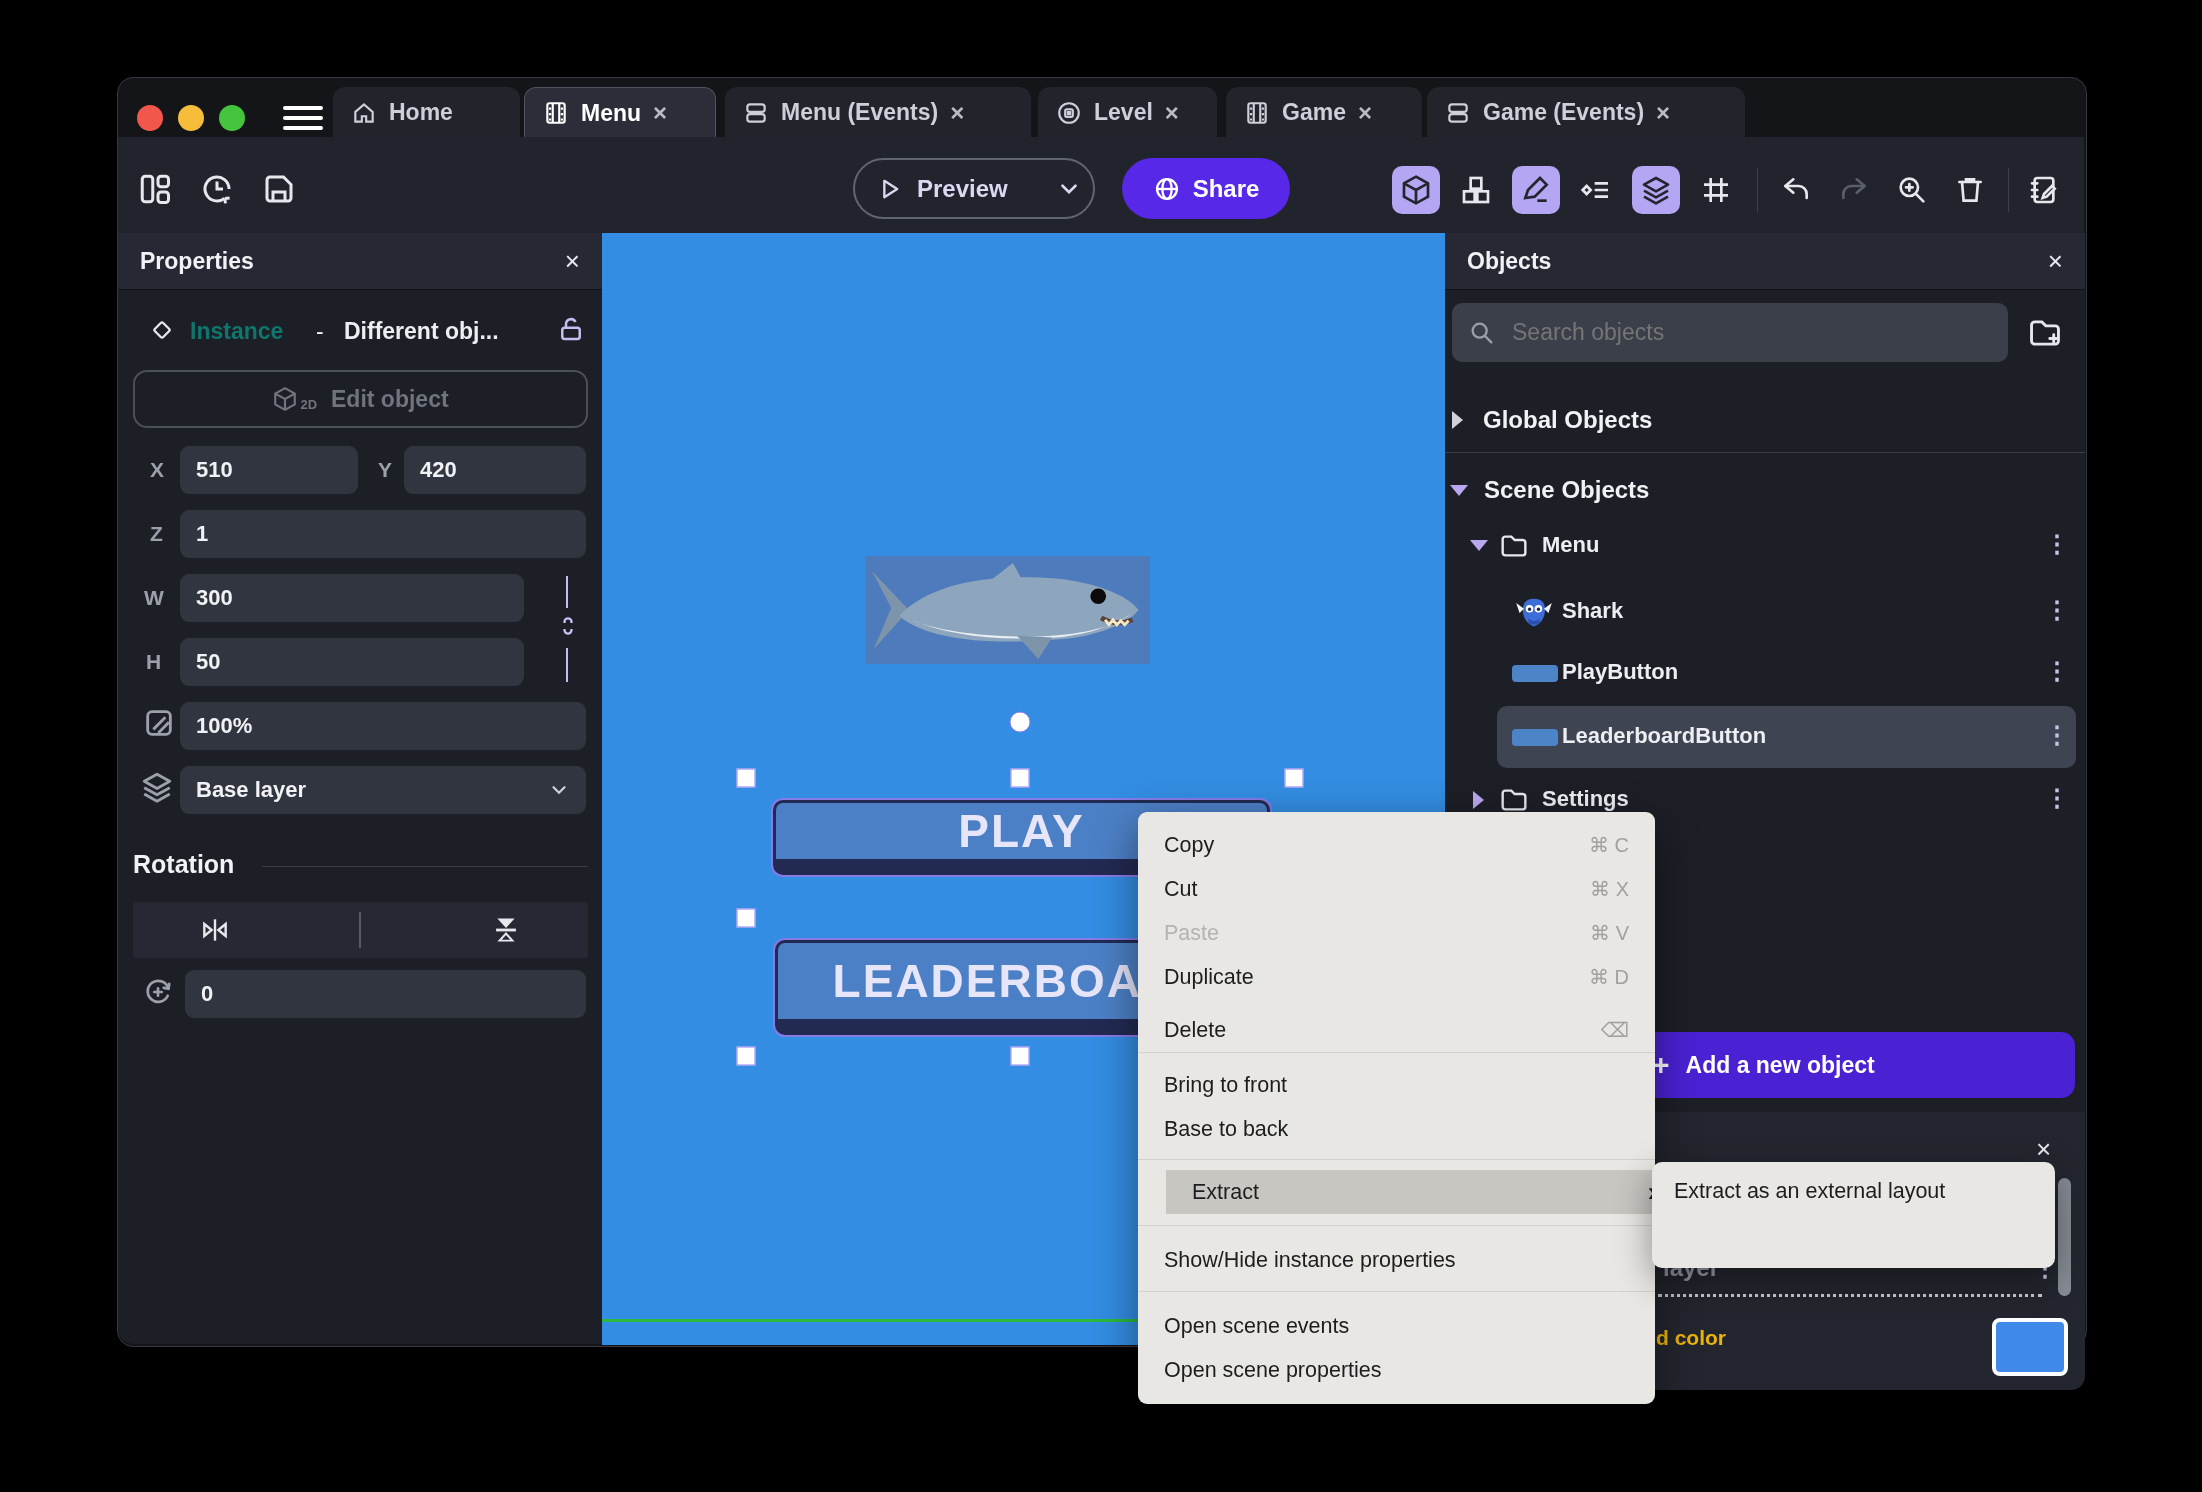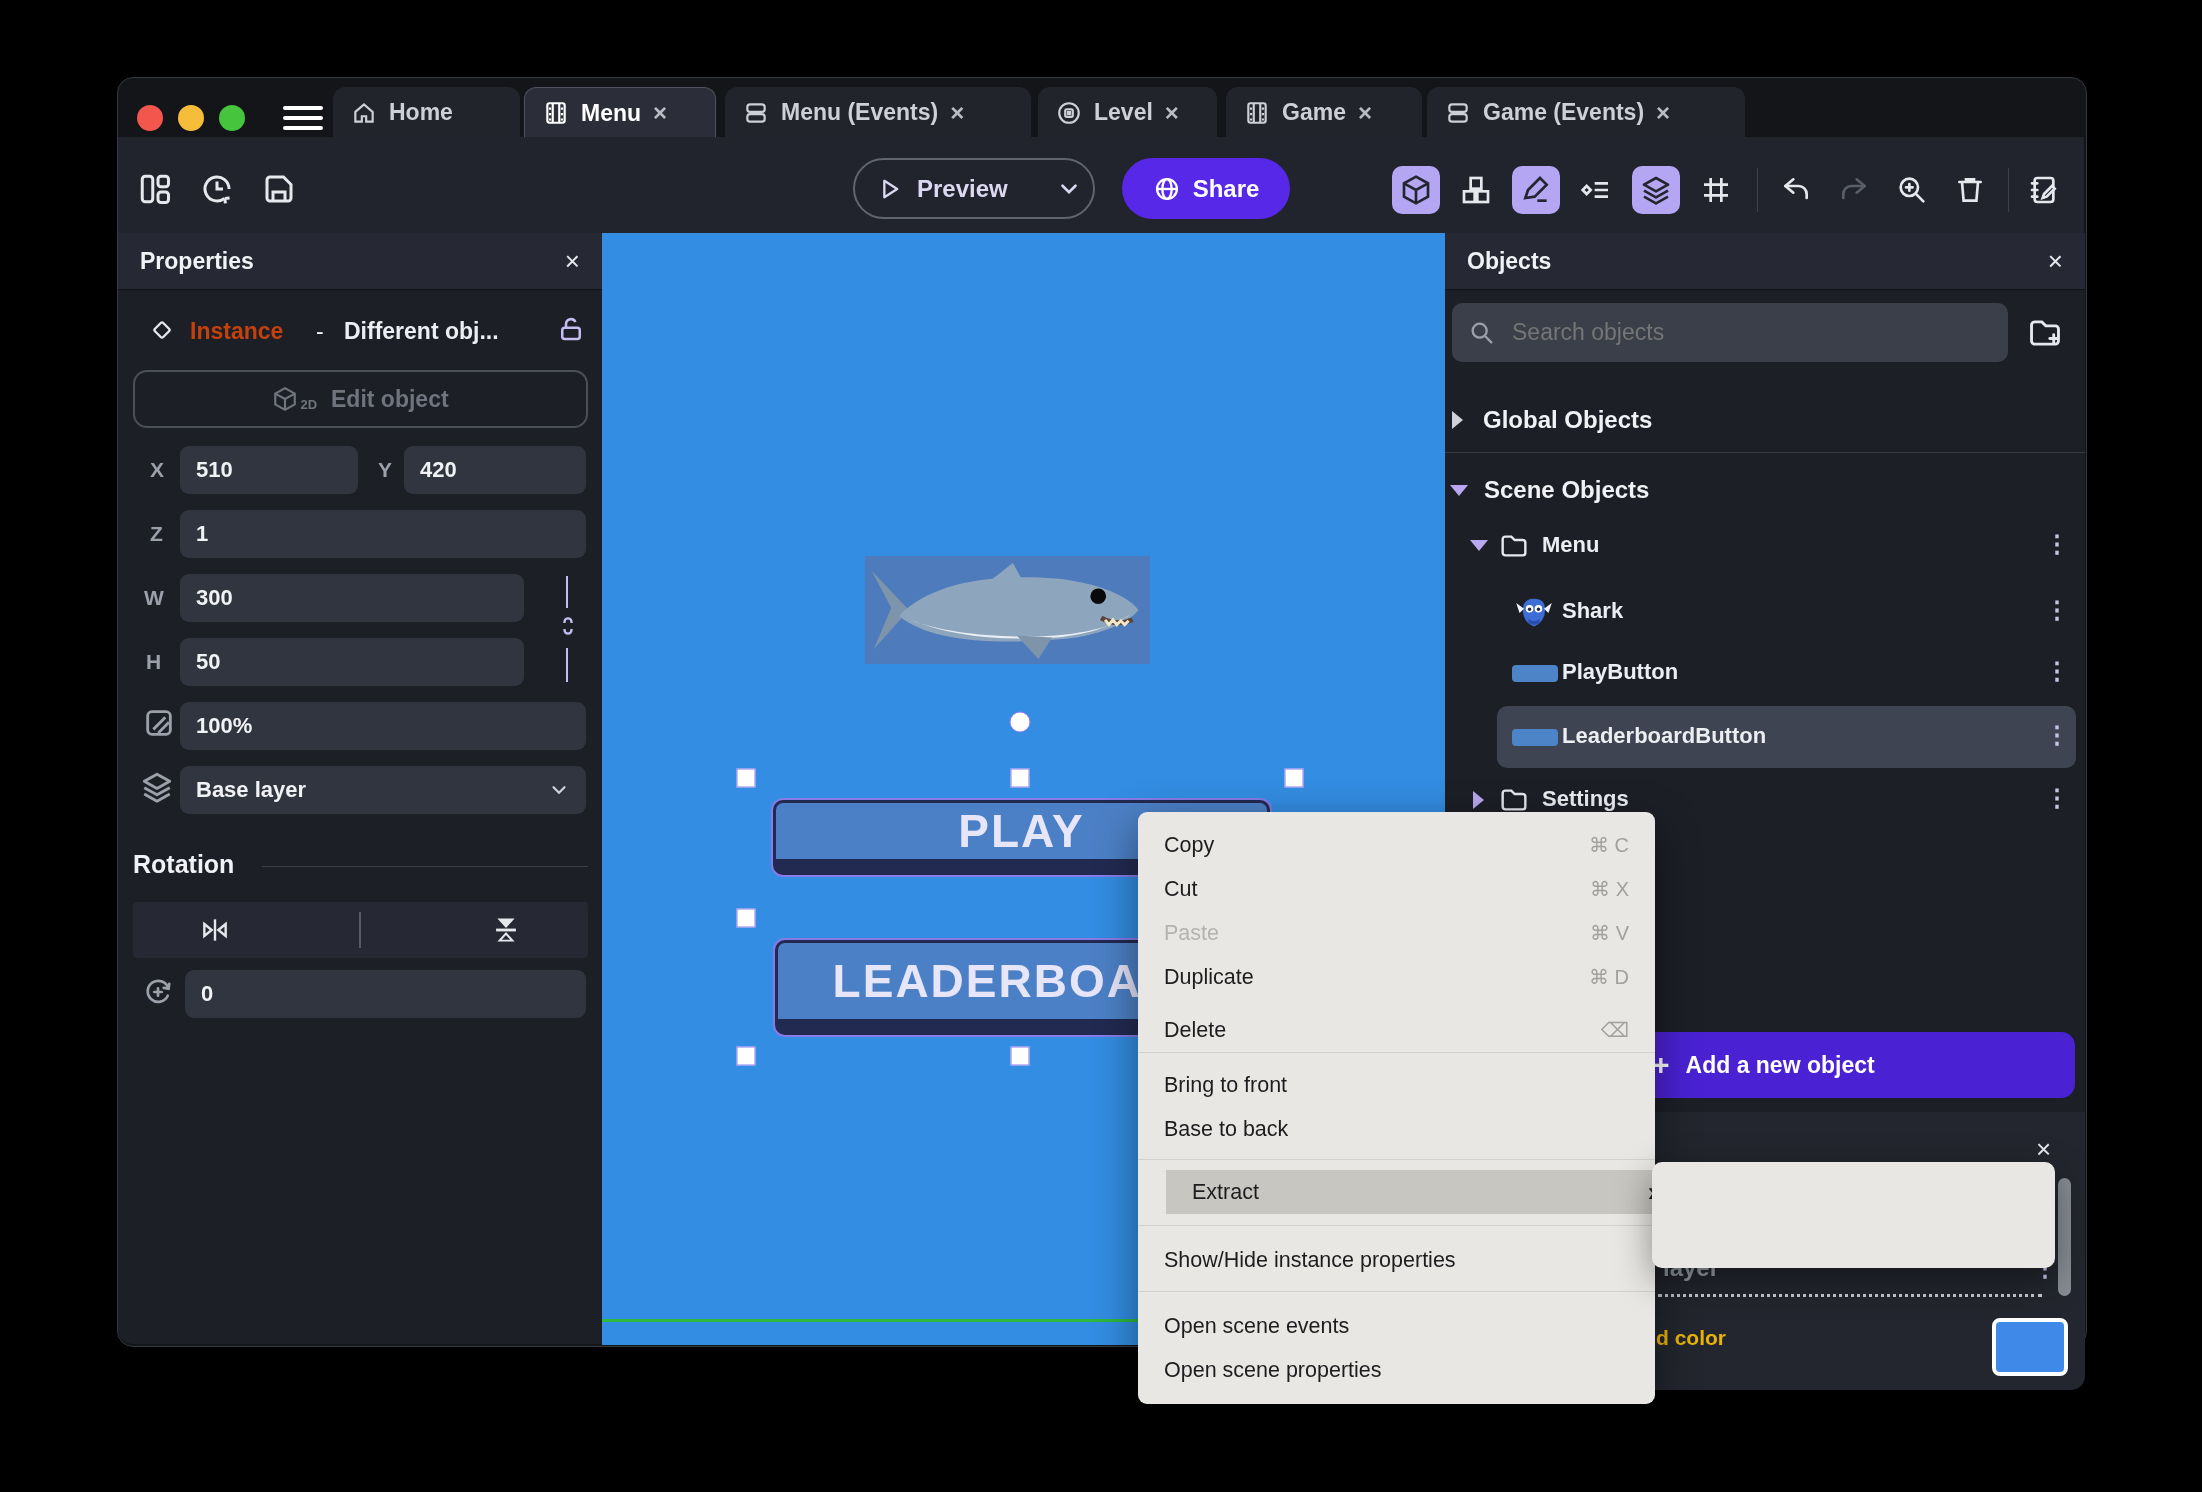--- a/index.html
+++ b/index.html
@@ -263,21 +263,21 @@
 <div class="abs panel" style="left:118px;top:233px;width:484px;height:1111px;border-radius:0 0 0 15px;"></div>
 <div class="abs phead" style="left:118px;top:233px;width:484px;">
   <span class="t">Properties</span>
   <span class="x">×</span>
 </div>
 <span class="abs" style="left:148px;top:316px;">
   <svg width="28" height="28" viewBox="0 0 24 24" fill="none" stroke="#e6e8ee" stroke-width="2">
       <rect x="7" y="7" width="10" height="10" rx="1.5" transform="rotate(45 12 12)"></rect>
     </svg>
 </span>
-<span class="abs" style="left:190px;top:318px;color:#c2410c;font-size:23px;font-weight:600;">Instance</span>
+<span class="abs" style="left:190px;top:318px;color:#0f766e;font-size:23px;font-weight:600;">Instance</span>
 <span class="abs" style="left:316px;top:318px;color:#eceef2;font-size:23px;">-</span>
 <span class="abs" style="left:344px;top:318px;color:#eceef2;font-size:23px;font-weight:600;">Different obj...</span>
 <span class="abs" style="left:556px;top:314px;">
   <svg width="30" height="30" viewBox="0 0 24 24" fill="none" stroke="#c6bdf2" stroke-width="2">
       <rect x="5" y="11" width="14" height="9" rx="2"></rect>
       <path d="M8 11 V8 a4 4 0 0 1 7.6 -1.6"></path>
     </svg>
 </span>
 
 <div class="abs flex" style="left:133px;top:370px;width:455px;height:58px;border:2px solid #4b4f59;border-radius:14px;box-sizing:border-box;justify-content:center;gap:14px;">
@@ -528,13 +528,16 @@
   <div class="mdiv" style="top:479px;"></div>
   <div class="mi" style="top:492px;">
     <span>Open scene events</span>
   </div>
   <div class="mi" style="top:536px;">
     <span>Open scene properties</span>
   </div>
 </div>
 
 <div id="submenu" class="abs">
+  <div class="smi2">
+    <span>Extract as an external layout</span>
+  </div>
 </div>
 
 </body></html>

